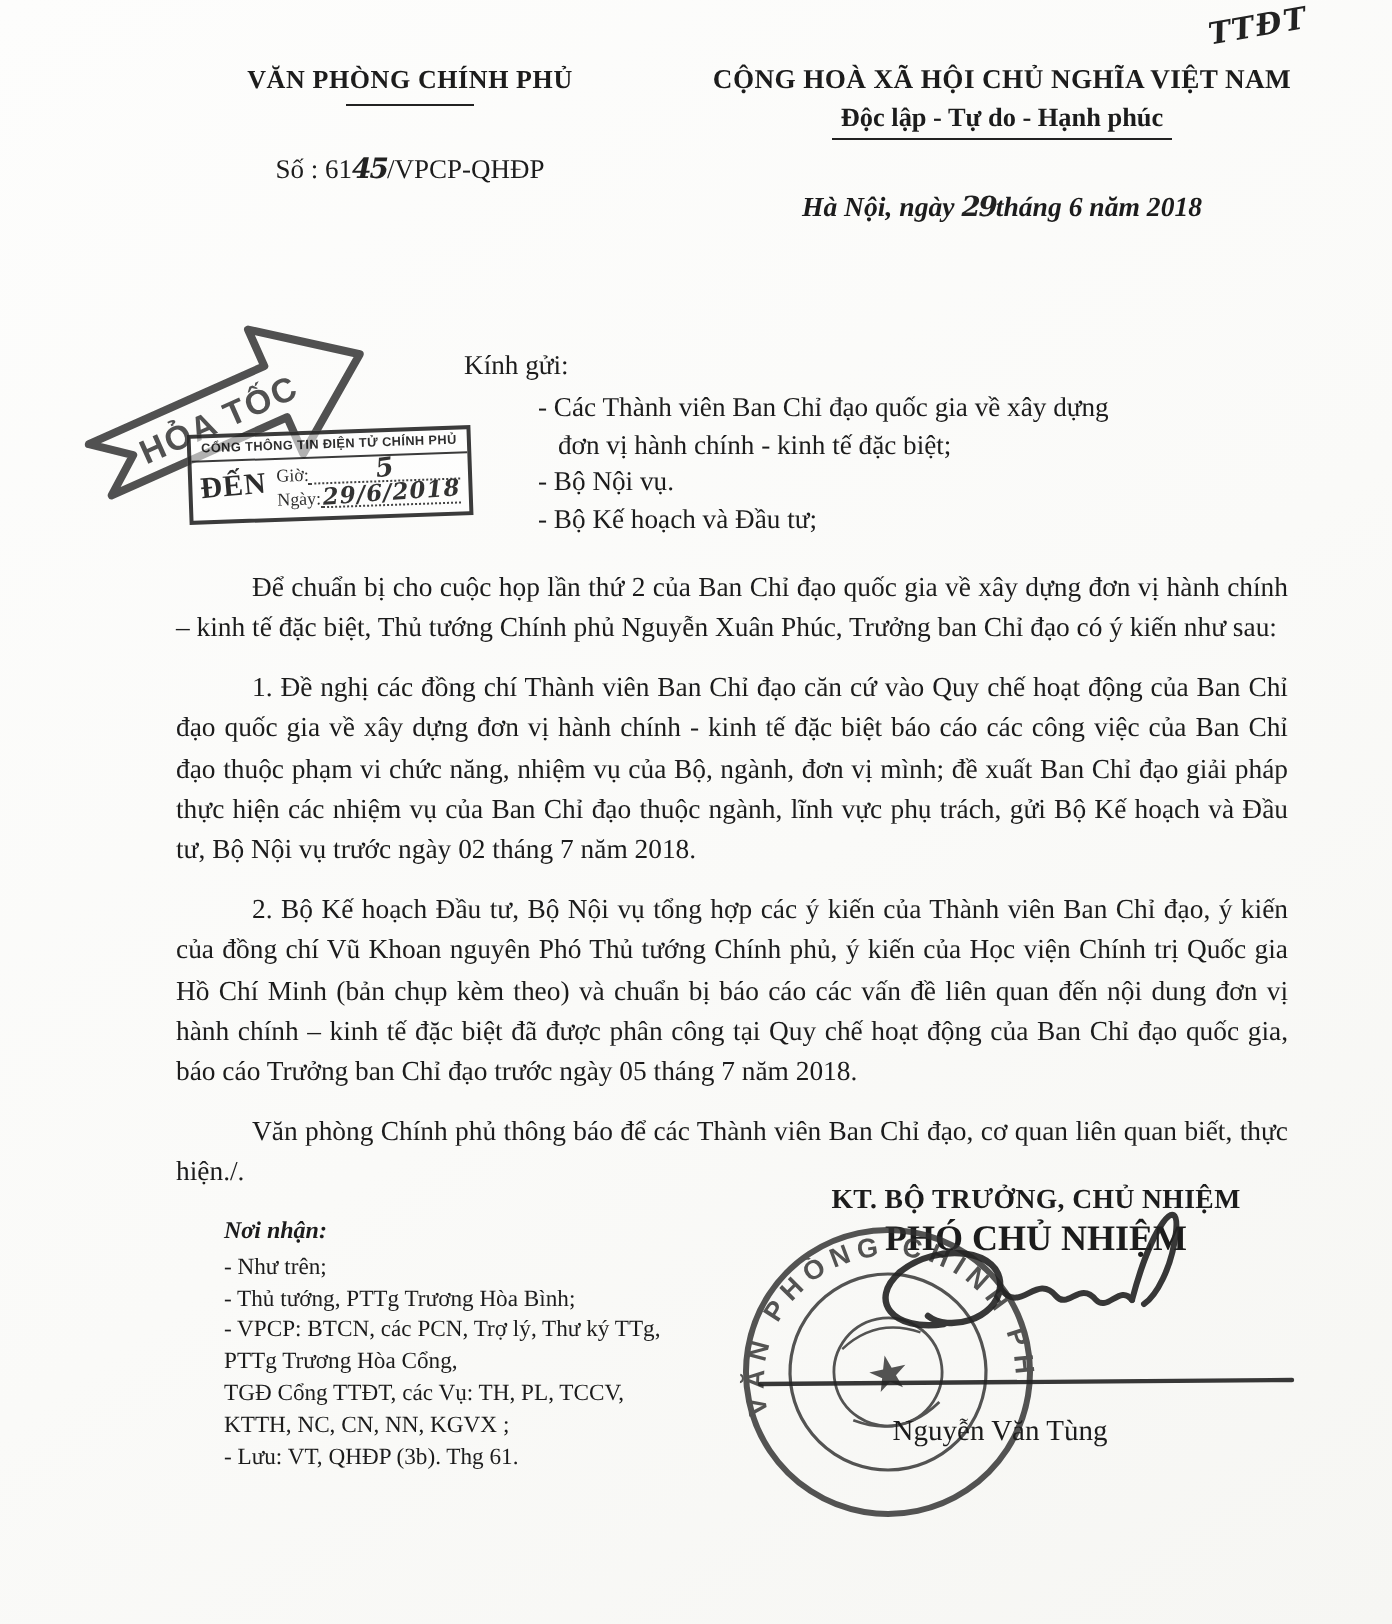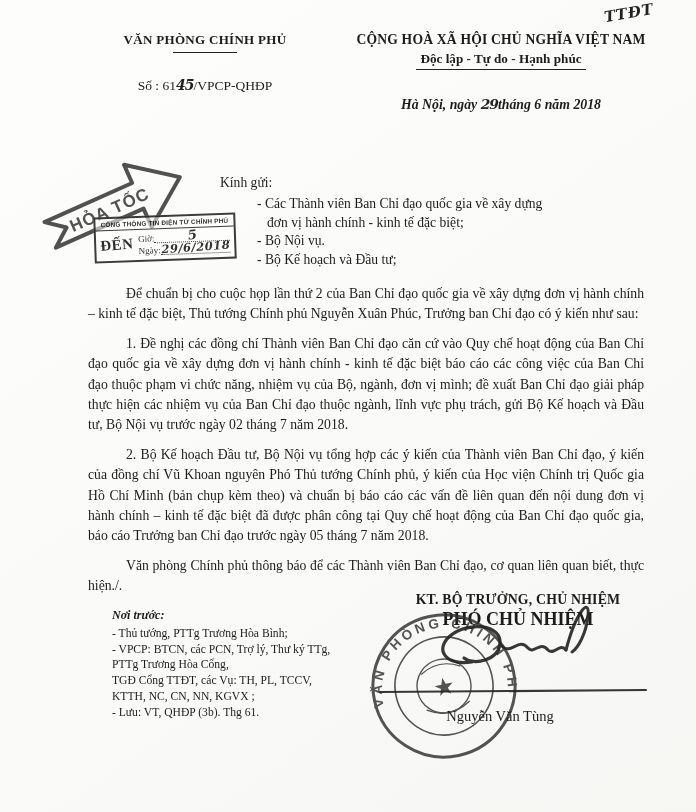--- a/index.html
+++ b/index.html
@@ -58,21 +58,21 @@
   .den-row{display:flex;align-items:center;padding:2px 4px 4px;}
   .den-word{font-size:15px;font-weight:bold;letter-spacing:.5px;transform:rotate(-3deg);}
   .den-fields{flex:1;margin-left:5px;font-size:9px;}
   .den-field{display:flex;align-items:flex-end;}
   .den-lbl{white-space:nowrap;}
   .den-dots{flex:1;border-bottom:1.4px dotted #333;text-align:center;line-height:10px;}
   .den-val-gio{font-size:13px;transform:rotate(-6deg);display:inline-block;}
   .den-val-ngay{font-size:11.5px;letter-spacing:.5px;display:inline-block;transform:rotate(-2deg);}
 
   
-  .kinhgui{left:220px;top:175px;font-size:13.6px;}
+  .kinhgui{left:232px;top:175px;font-size:13.6px;}
   .kg-label{font-weight:normal;}
   .kg-lines{margin-left:37px;margin-top:4px;line-height:18.6px;}
   .kg-cont{padding-left:10px;}
 
   
   .body-text{left:88px;top:284px;width:556px;font-size:13.7px;line-height:20.4px;text-align:justify;}
   .body-text p{margin:0 0 9px;text-indent:38px;}
 
   
   .noinhan{left:112px;top:608px;width:270px;font-size:11.6px;line-height:15.8px;}
@@ -142,21 +142,22 @@
   </div>
 
   <div class="abs body-text">
     <p>Để chuẩn bị cho cuộc họp lần thứ 2 của Ban Chỉ đạo quốc gia về xây dựng đơn vị hành chính – kinh tế đặc biệt, Thủ tướng Chính phủ Nguyễn Xuân Phúc, Trưởng ban Chỉ đạo có ý kiến như sau:</p>
     <p>1. Đề nghị các đồng chí Thành viên Ban Chỉ đạo căn cứ vào Quy chế hoạt động của Ban Chỉ đạo quốc gia về xây dựng đơn vị hành chính - kinh tế đặc biệt báo cáo các công việc của Ban Chỉ đạo thuộc phạm vi chức năng, nhiệm vụ của Bộ, ngành, đơn vị mình; đề xuất Ban Chỉ đạo giải pháp thực hiện các nhiệm vụ của Ban Chỉ đạo thuộc ngành, lĩnh vực phụ trách, gửi Bộ Kế hoạch và Đầu tư, Bộ Nội vụ trước ngày 02 tháng 7 năm 2018.</p>
     <p>2. Bộ Kế hoạch Đầu tư, Bộ Nội vụ tổng hợp các ý kiến của Thành viên Ban Chỉ đạo, ý kiến của đồng chí Vũ Khoan nguyên Phó Thủ tướng Chính phủ, ý kiến của Học viện Chính trị Quốc gia Hồ Chí Minh (bản chụp kèm theo) và chuẩn bị báo cáo các vấn đề liên quan đến nội dung đơn vị hành chính – kinh tế đặc biệt đã được phân công tại Quy chế hoạt động của Ban Chỉ đạo quốc gia, báo cáo Trưởng ban Chỉ đạo trước ngày 05 tháng 7 năm 2018.</p>
     <p>Văn phòng Chính phủ thông báo để các Thành viên Ban Chỉ đạo, cơ quan liên quan biết, thực hiện./.</p>
   </div>
 
   <div class="abs noinhan">
-    <div class="nn-label">Nơi trước:</div>
+    <div class="nn-label">Nơi nhận:</div>
+    <div>- Như trên;</div>
     <div>- Thủ tướng, PTTg Trương Hòa Bình;</div>
     <div>- VPCP: BTCN, các PCN, Trợ lý, Thư ký TTg,</div>
     <div>PTTg Trương Hòa Cổng,</div>
     <div>TGĐ Cổng TTĐT, các Vụ: TH, PL, TCCV,</div>
     <div>KTTH, NC, CN, NN, KGVX ;</div>
     <div>- Lưu: VT, QHĐP (3b). Thg 61.</div>
   </div>
 
   <div class="abs sign-block">
     <div class="sign-t1">KT. BỘ TRƯỞNG, CHỦ NHIỆM</div>

